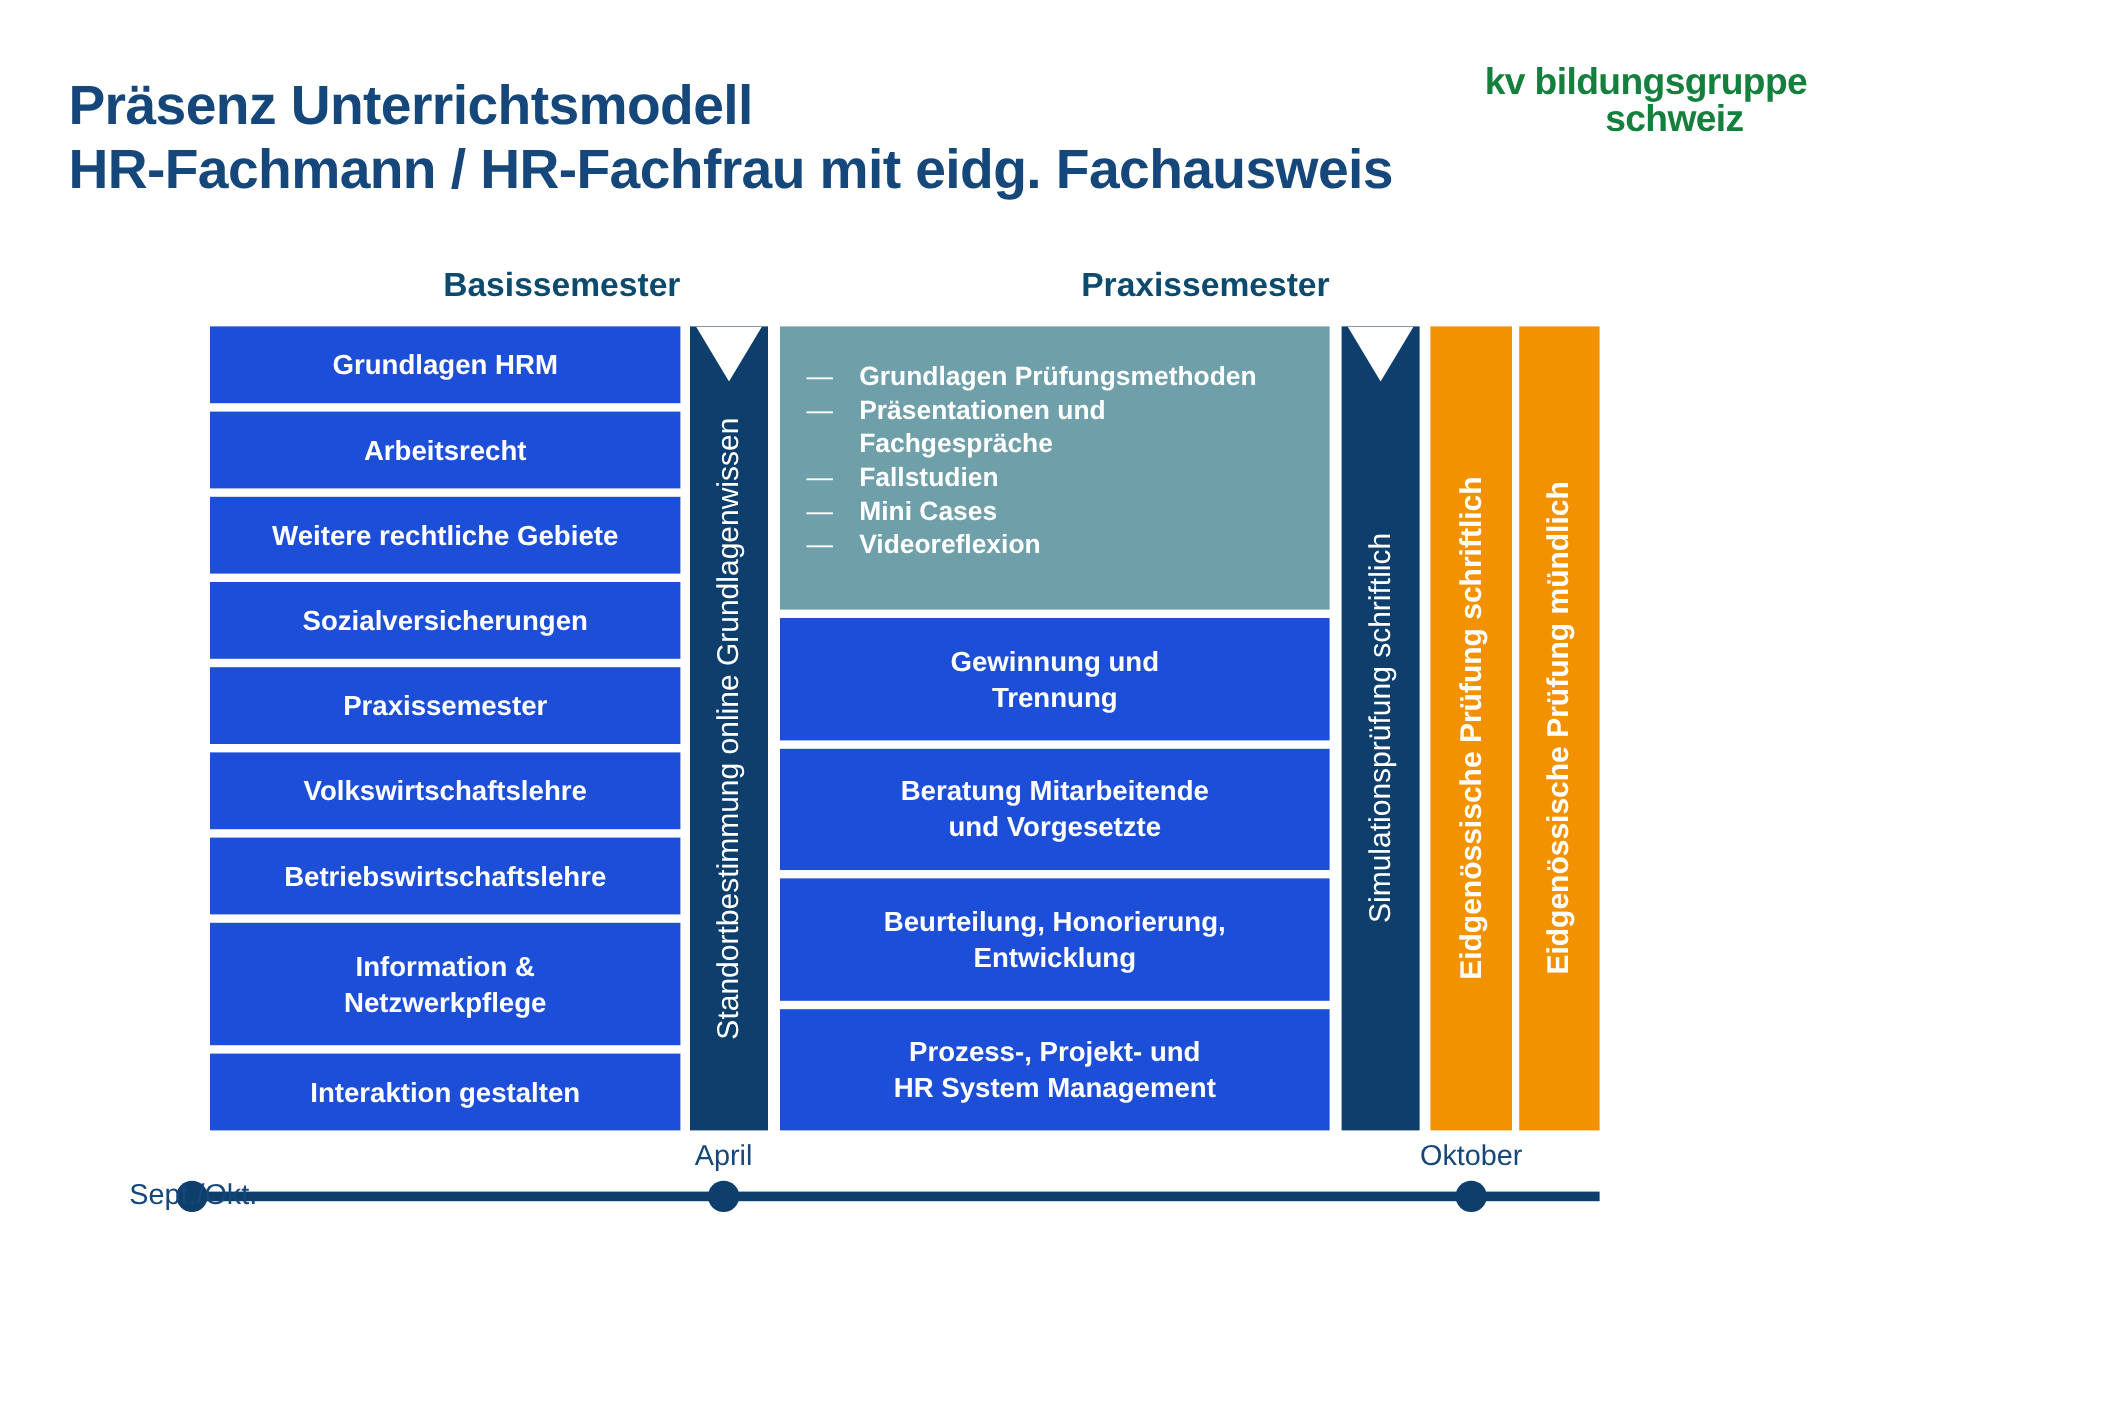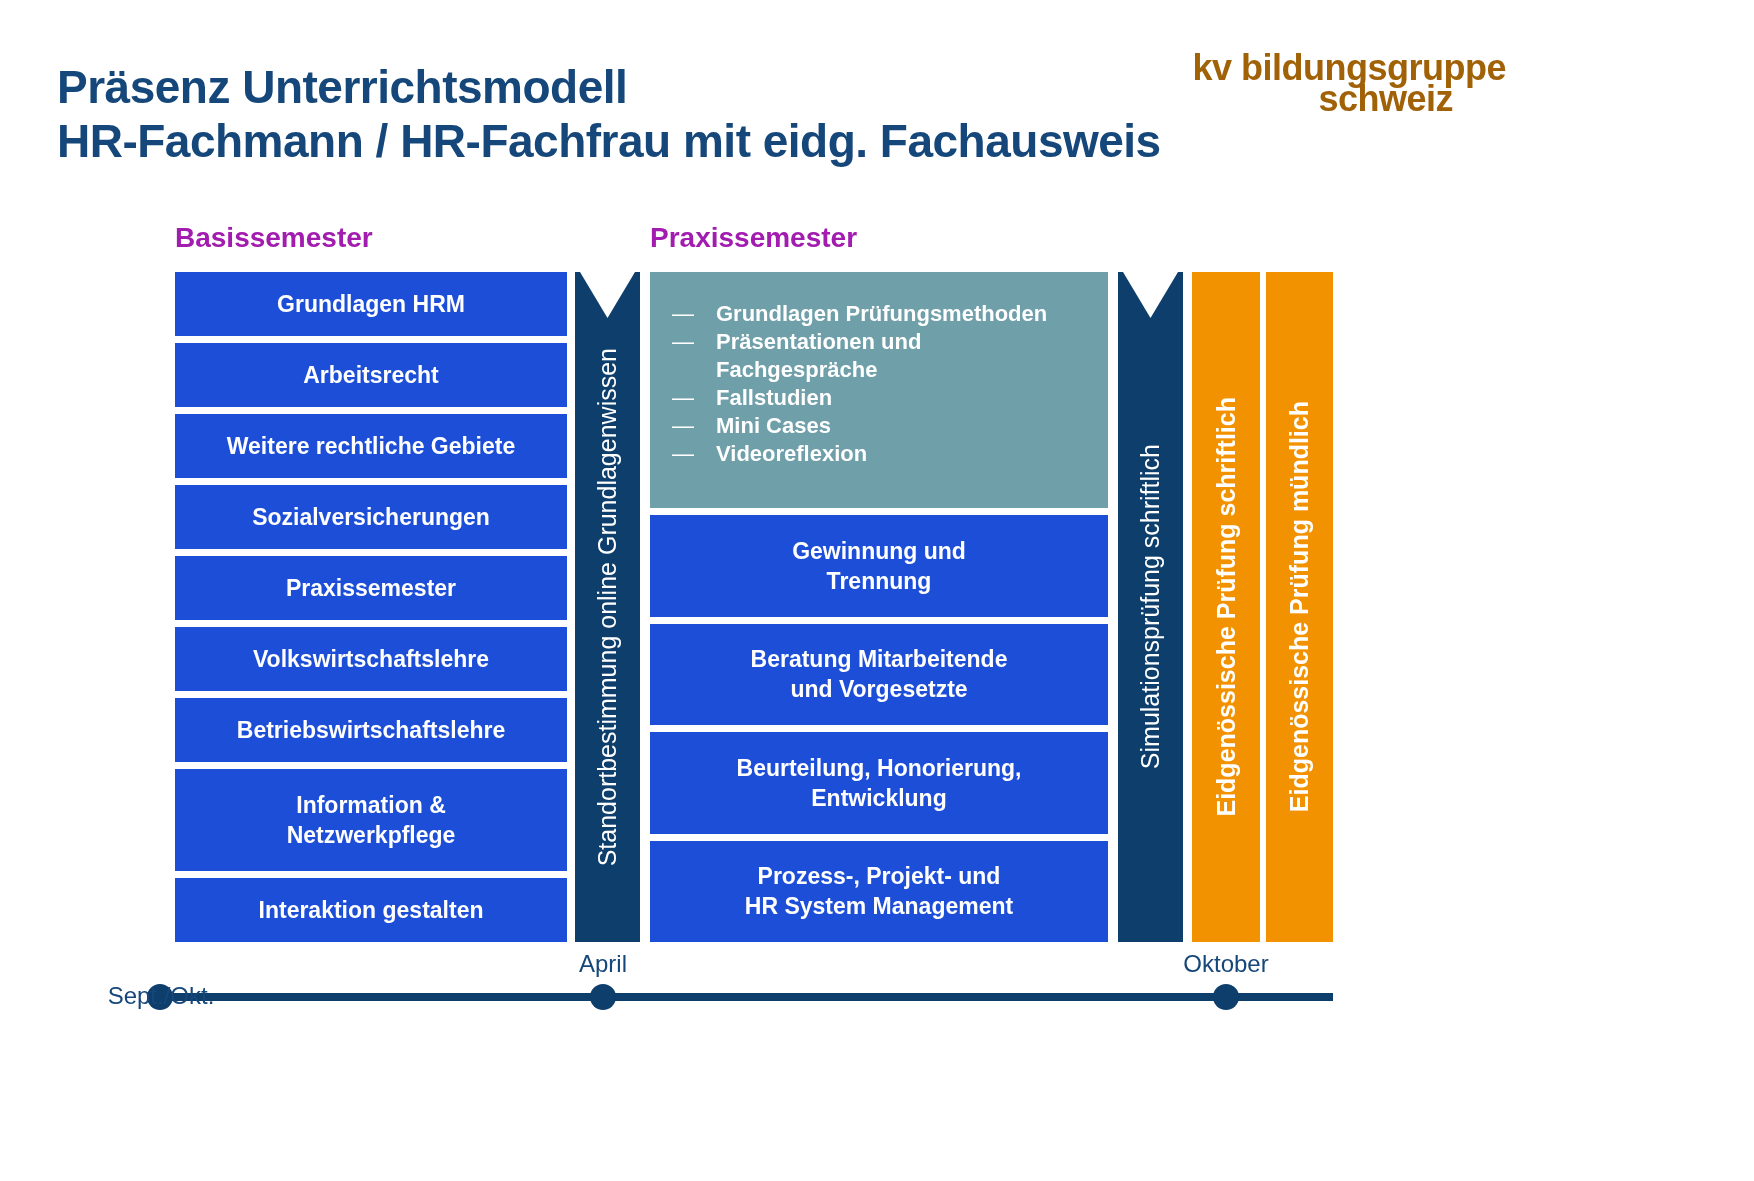--- a/index.html
+++ b/index.html
@@ -4,27 +4,27 @@
 <style>
   html,body{margin:0;padding:0;background:#ffffff;}
   .canvas{
     position:relative;width:1568px;height:1181px;background:#ffffff;overflow:hidden;
     font-family:"Liberation Sans", sans-serif;
   }
 
   
   .title{position:absolute;left:57px;top:60px;color:#15477a;font-weight:700;
          font-size:46px;line-height:54px;letter-spacing:-0.5px;}
-  .logo{position:absolute;top:52px;right:62px;text-align:right;color:#a16207;
-        font-weight:700;font-size:36px;line-height:31px;letter-spacing:-0.5px;}
+  .logo{position:absolute;top:52px;right:62px;text-align:right;color:#15803d;
+        font-weight:700;font-size:31px;line-height:31px;letter-spacing:-0.5px;}
   .logo .logo-line2{padding-right:53px;}
 
   
   .col-header{position:absolute;top:222px;font-size:28px;font-weight:700;
-              color:#a21caf;text-align:left;}
+              color:#0c4a6e;text-align:right;}
   .col-header.basis{left:175px;width:392px;}
   .col-header.praxis{left:650px;width:458px;}
 
   
   .col{position:absolute;top:272px;height:670px;display:flex;flex-direction:column;gap:7px;}
   .col.basis-col{left:175px;width:392px;}
   .col.praxis-col{left:650px;width:458px;}
 
   .tealbox{background:#1d4ed8;color:#ffffff;font-weight:700;font-size:23px;
            line-height:30px;display:flex;align-items:center;justify-content:center;

